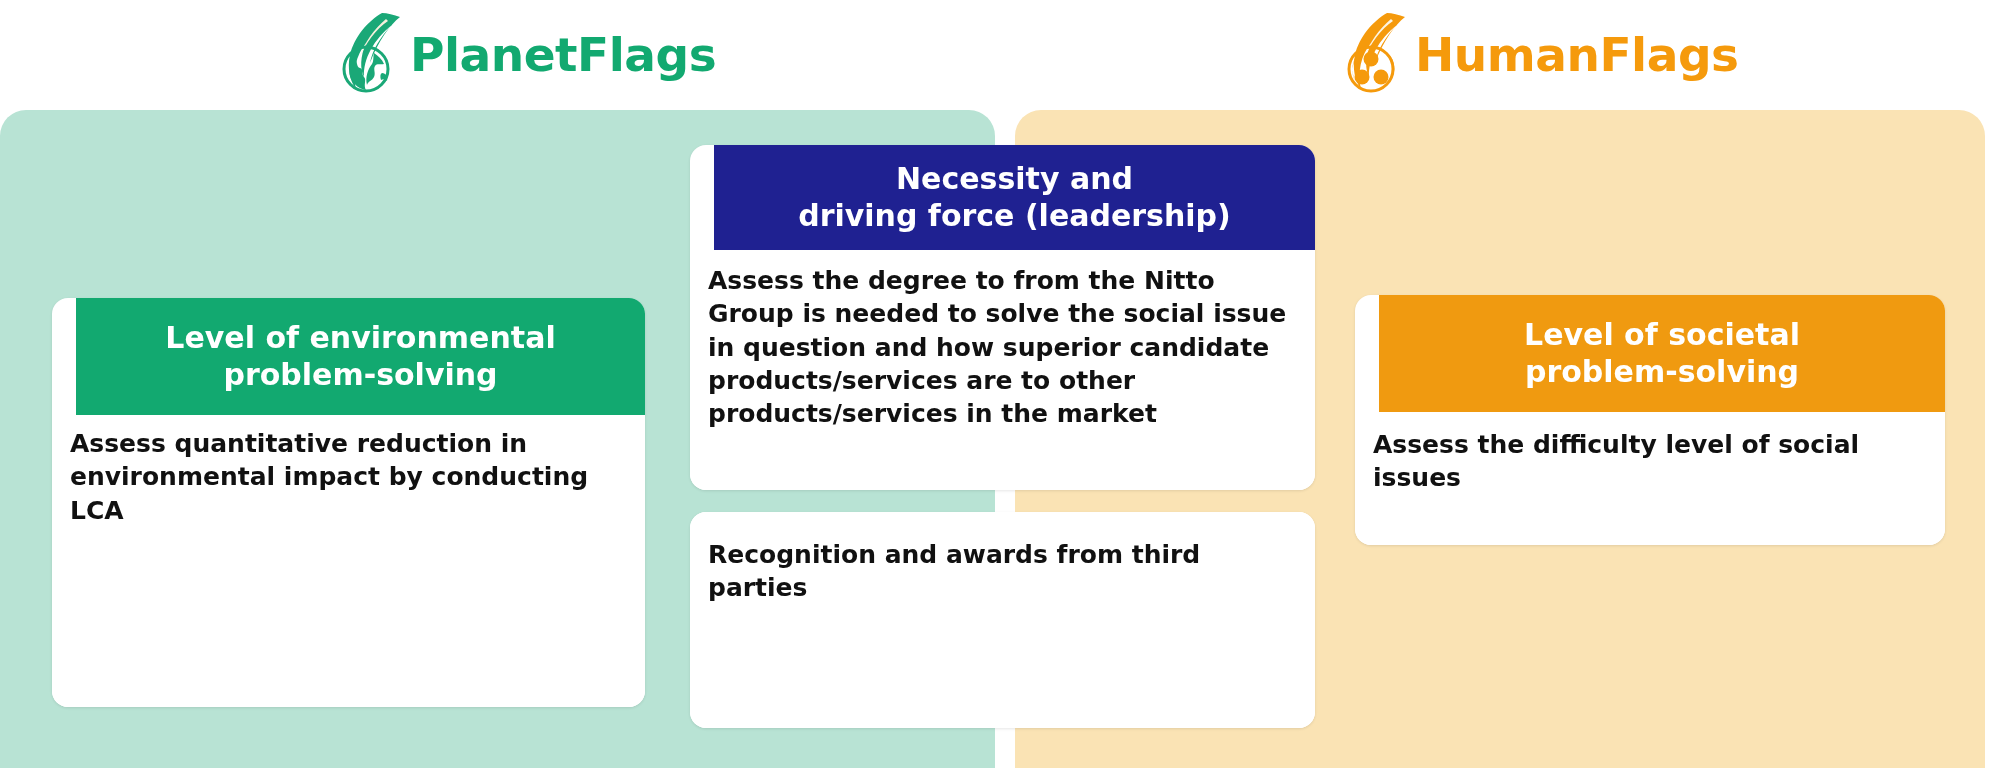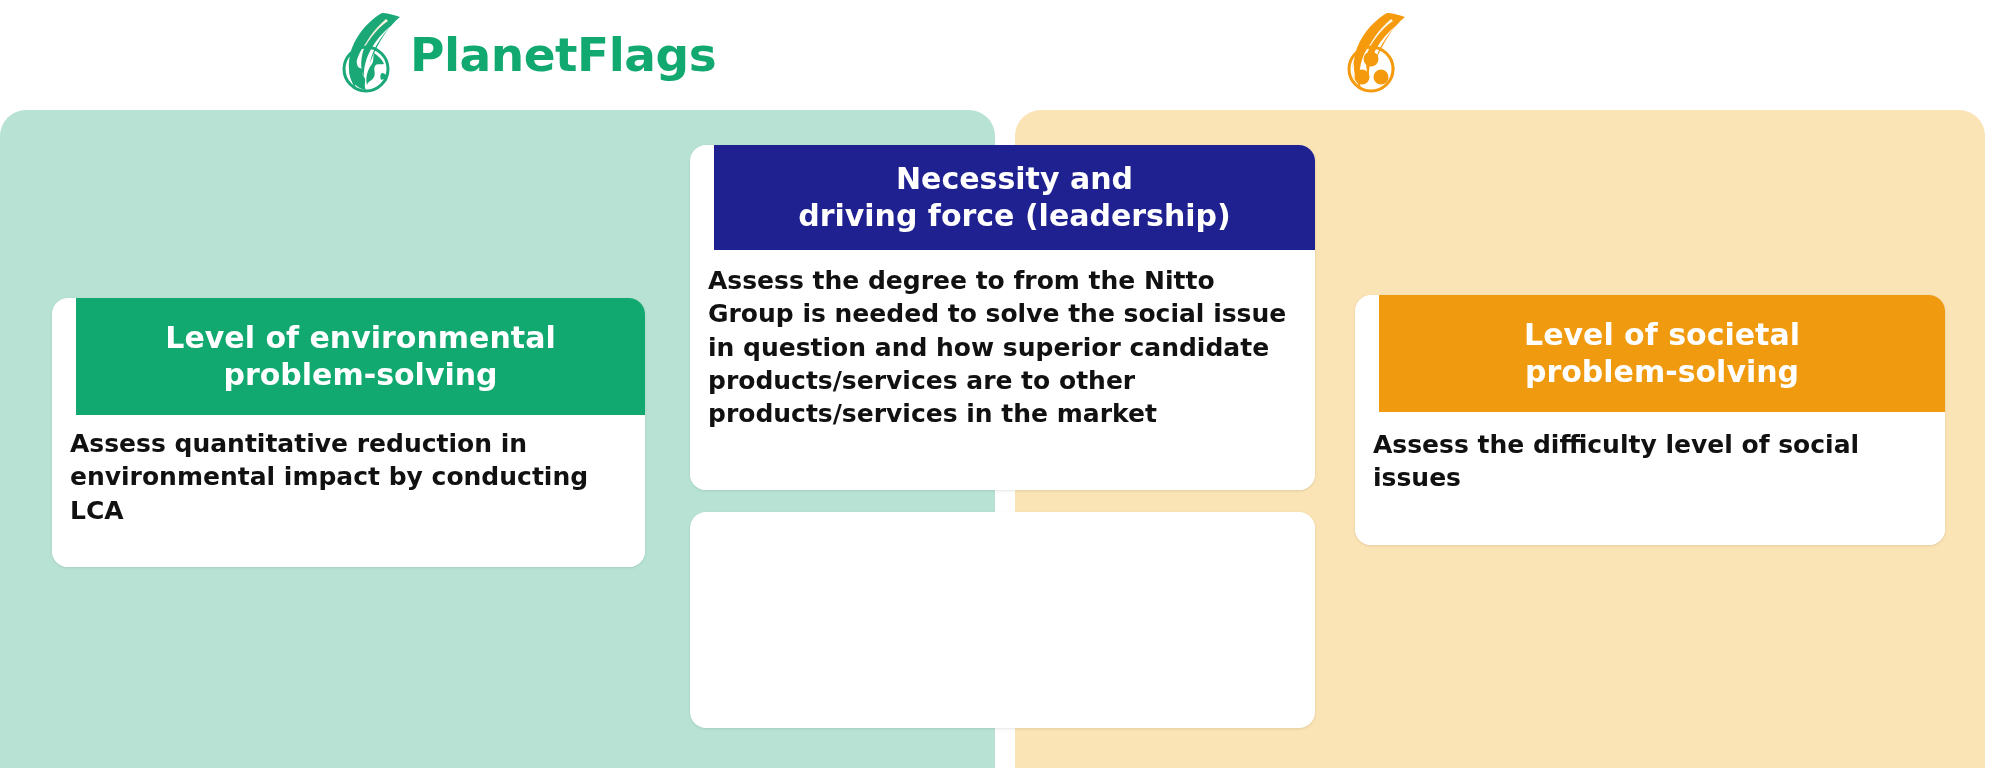--- a/index.html
+++ b/index.html
@@ -88,21 +88,21 @@
     line-height: 1.33;
     background: #ffffff;
     padding: 14px 18px 16px 18px;
   }
 
   
   #card-environmental {
     left: 52px;
     top: 298px;
     width: 593px;
-    height: 269px;
+    height: 409px;
   }
   #card-environmental .card-header {
     background: #12a970;
     font-size: 30px;
     padding-top: 22px;
     padding-bottom: 22px;
   }
   #card-environmental .card-body {
     font-size: 25px;
     padding-top: 12px;
@@ -190,34 +190,36 @@
       <path d="M52 2 C38 10 24 26 20 44 C17 57 20 70 26 78 C22 62 26 44 36 32 C30 46 30 58 34 66 C33 48 44 28 62 14 C50 26 42 40 40 52 C48 30 60 14 70 6 C64 4 57 2 52 2 Z" fill="#f59a0c"></path>
       <path d="M56 8 C44 18 34 32 30 46 C36 32 46 18 58 10 Z" fill="#fdf4e2"></path>
       <circle cx="36" cy="58" r="22" fill="none" stroke="#f59a0c" stroke-width="3"></circle>
       <path d="M22 45 C17 52 16 62 20 70 C16 60 17 50 22 45 Z" fill="#f59a0c"></path>
       <path d="M52 42 C59 47 61 57 58 65 C60 56 58 47 52 42 Z" fill="#f59a0c"></path>
       <circle cx="36" cy="48" r="7.5" fill="#f59a0c"></circle>
       <circle cx="27" cy="66" r="7.5" fill="#f59a0c"></circle>
       <circle cx="46" cy="66" r="7.5" fill="#f59a0c"></circle>
     </svg>
   </span>
+  <span class="logo-text">HumanFlags</span>
 </div>
 
 <div class="card" id="card-environmental">
   <div class="card-header nowrap-lines">Level of environmental
 problem-solving</div>
   <div class="card-body">Assess quantitative reduction in environmental impact by conducting LCA</div>
 </div>
 
 <div class="card" id="card-necessity">
   <div class="card-header nowrap-lines">Necessity and
 driving force (leadership)</div>
   <div class="card-body">Assess the degree to from the Nitto Group is needed to solve the social issue in question and how superior candidate products/services are to other products/services in the market</div>
 </div>
 
 <div class="card" id="card-empathy">
+  <div class="card-body">Recognition and awards from third parties</div>
 </div>
 
 <div class="card" id="card-societal">
   <div class="card-header nowrap-lines">Level of societal
 problem-solving</div>
   <div class="card-body">Assess the difficulty level of social issues</div>
 </div>
 
 </body></html>

